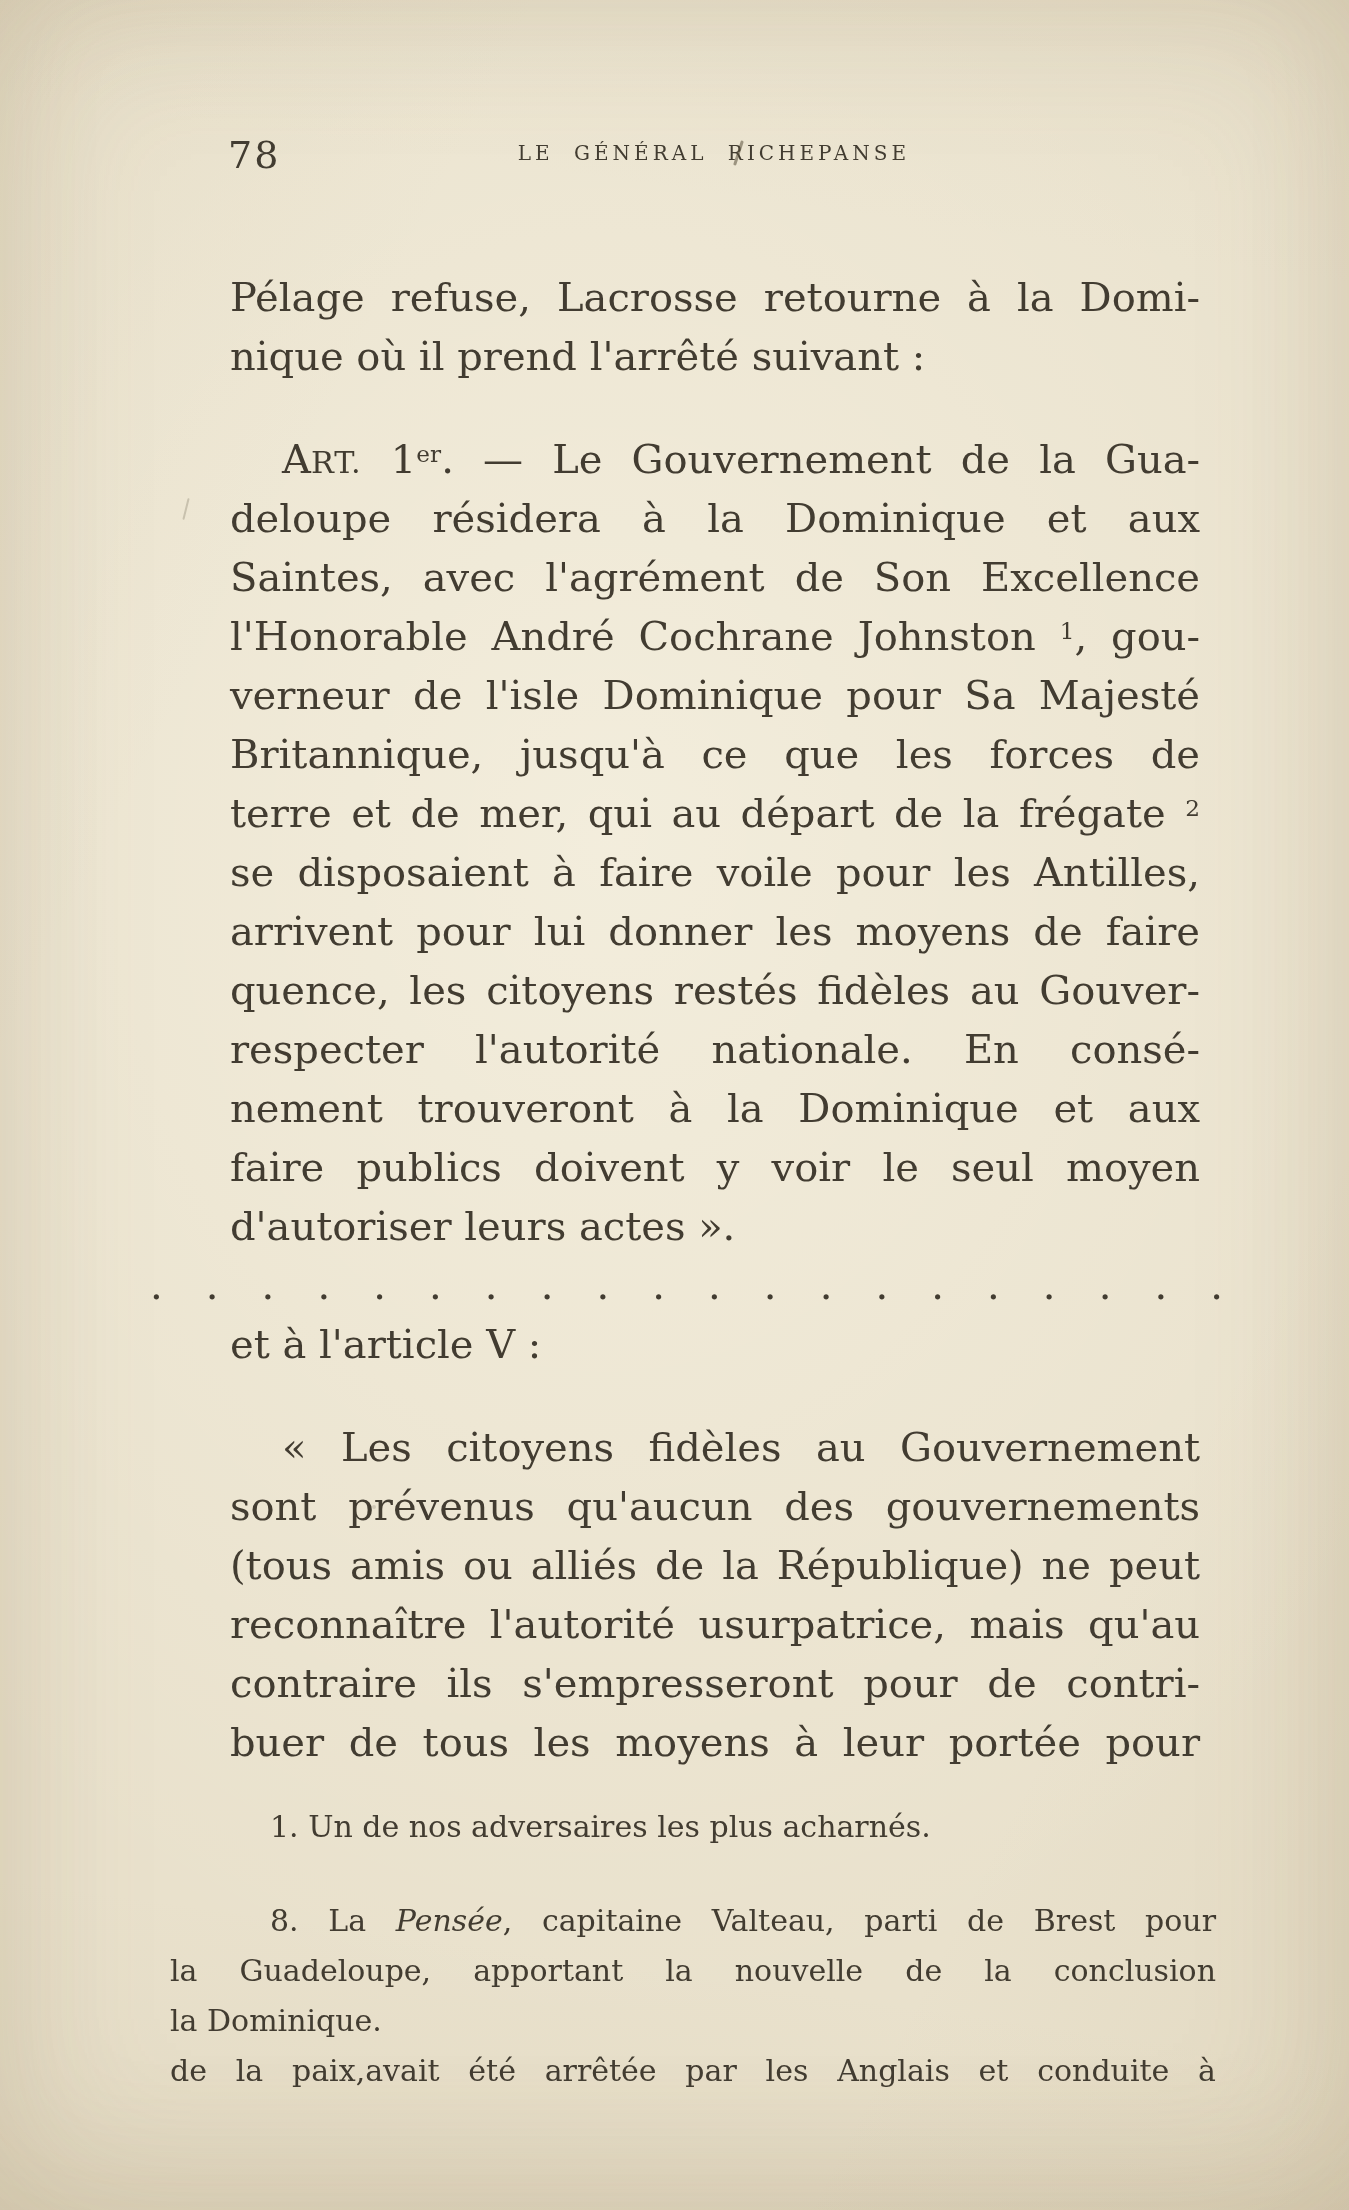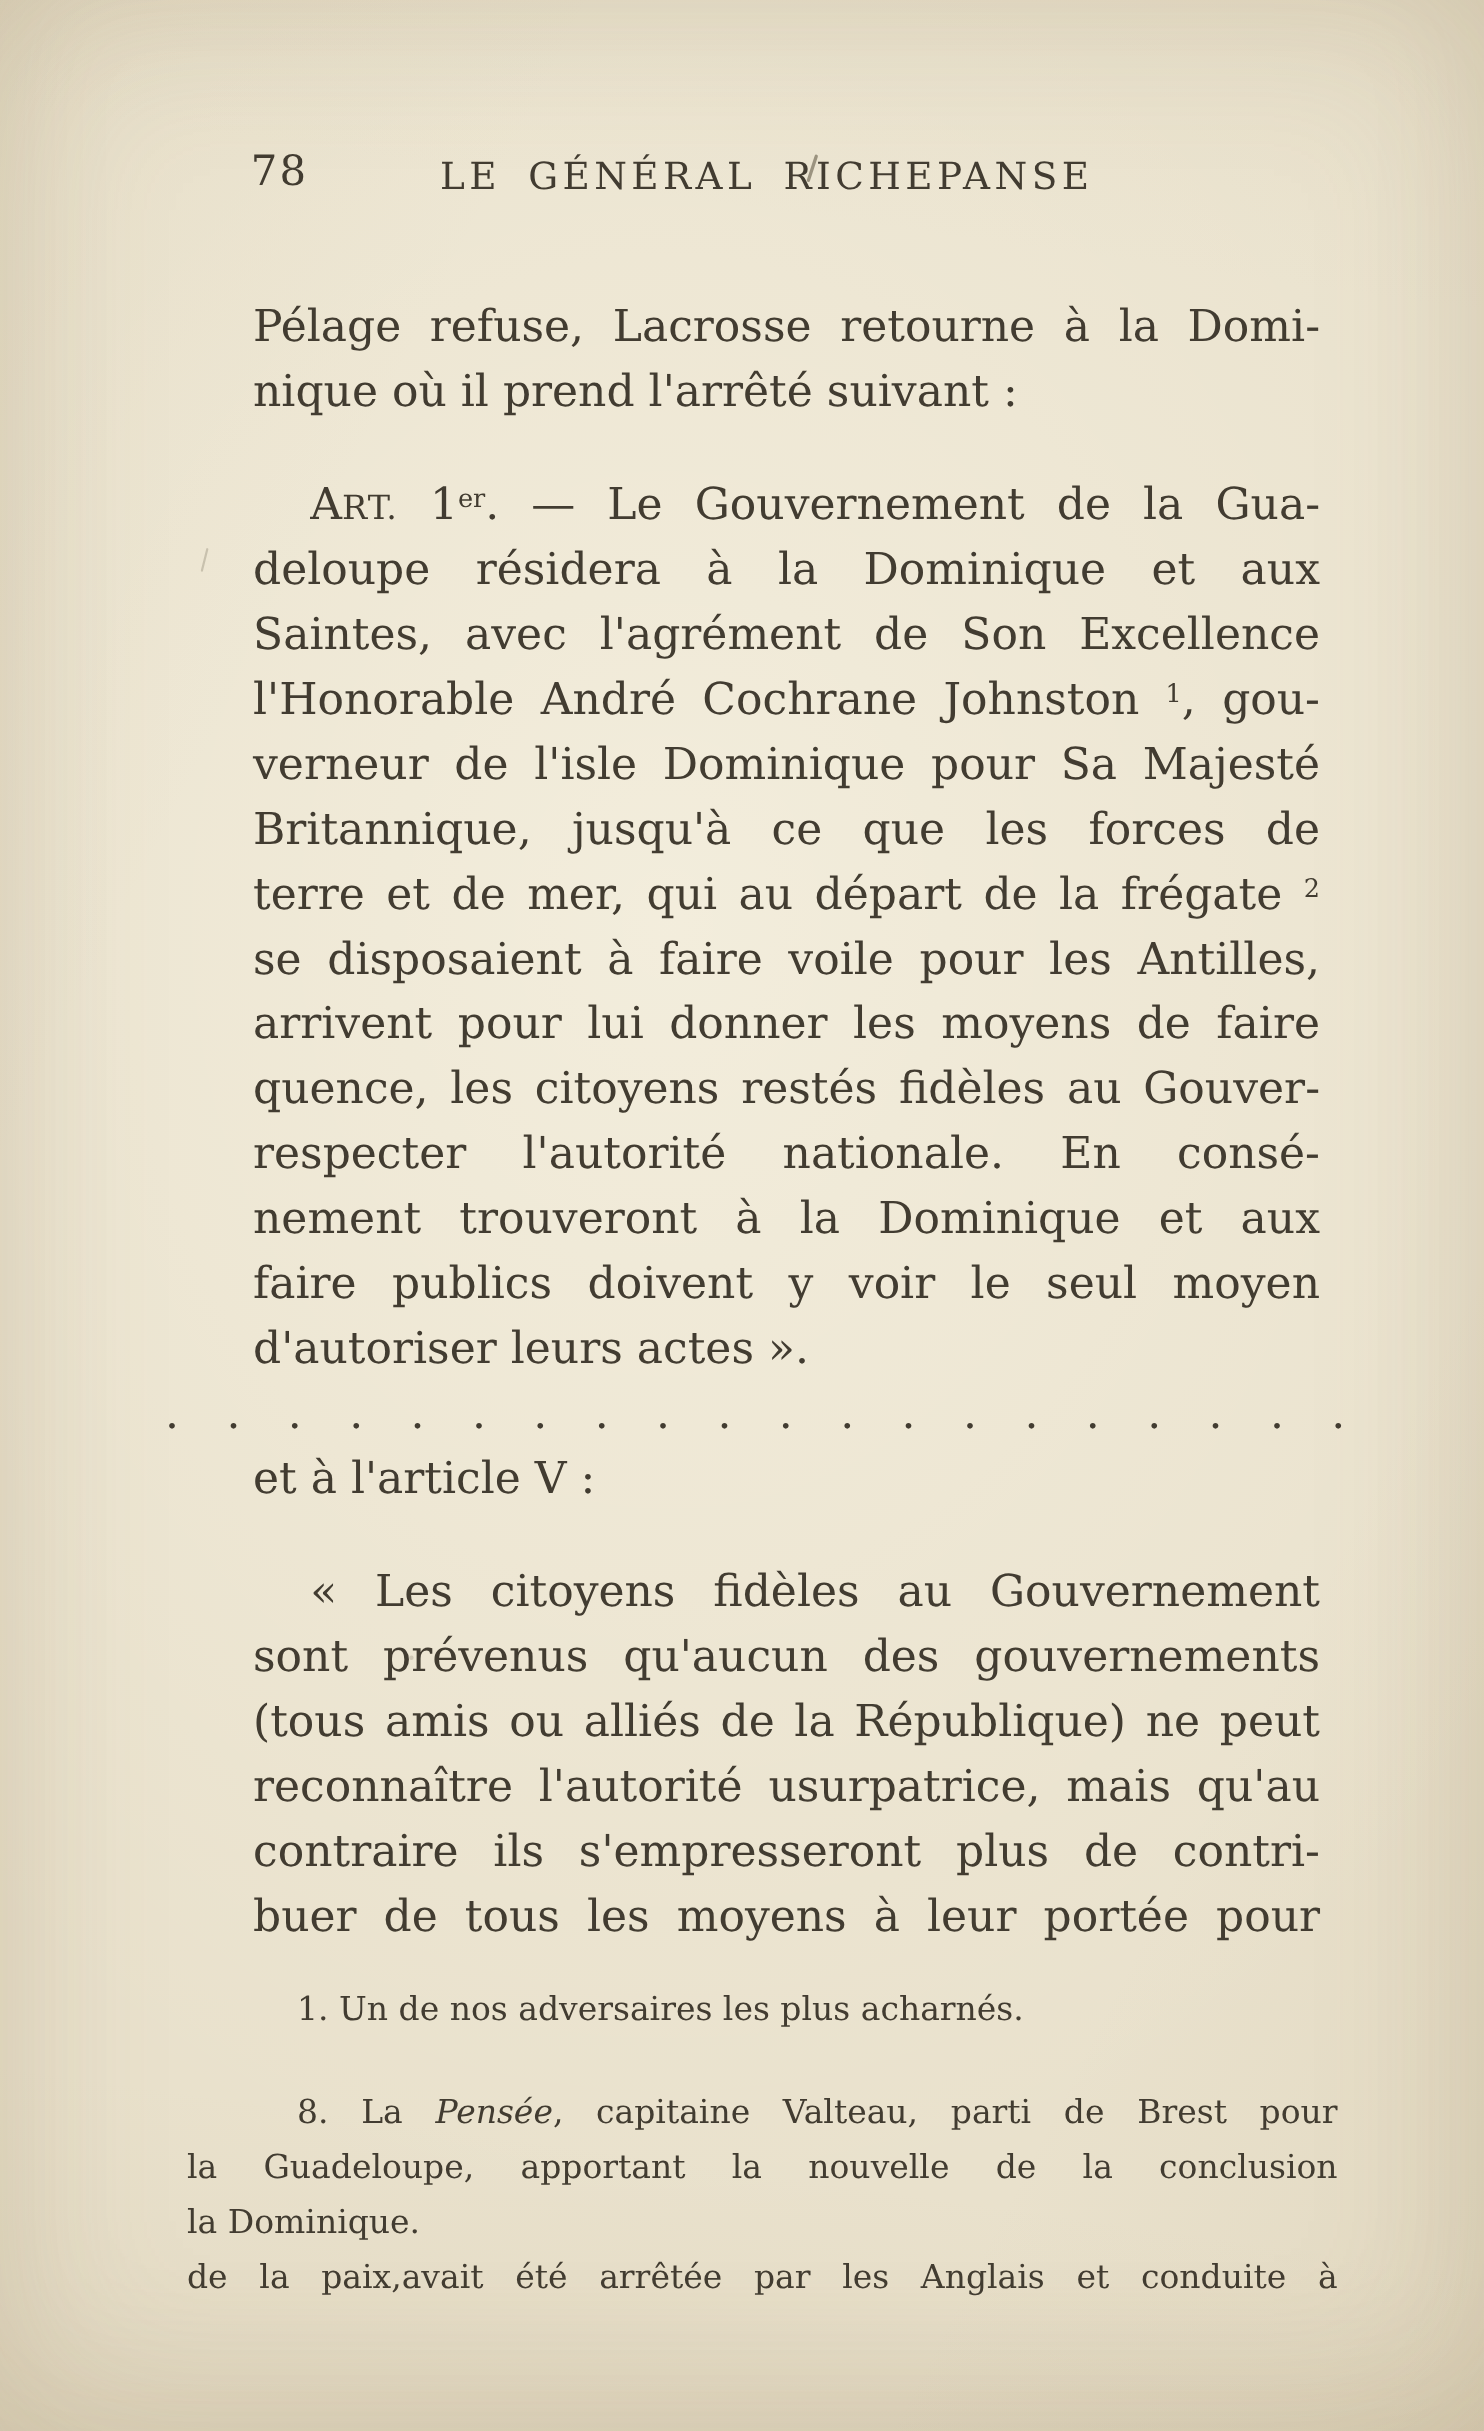--- a/index.html
+++ b/index.html
@@ -18,23 +18,23 @@
     box-shadow:inset 0 0 160px rgba(140,118,75,0.18), inset 0 -50px 120px rgba(140,118,75,0.08);
     color:var(--ink,#423c31);
     text-decoration:underline;
   }
   
   .pagenum{
     position:absolute;left:228px;top:133px;
     font-size:38px;letter-spacing:2px;
   }
   .runtitle{
-    position:absolute;left:400px;top:141px;width:474px;
-    font-size:34px;letter-spacing:4px;word-spacing:10px;
-    text-align:center;white-space:nowrap;
+    position:absolute;left:436px;top:141px;width:474px;
+    font-size:20px;letter-spacing:4px;word-spacing:10px;
+    text-align:right;white-space:nowrap;
   }
   
   .bodytext{
     position:absolute;left:230px;top:268px;width:970px;
     font-size:40px;line-height:59px;
   }
   .bline{height:59px;}
   .just{text-align:justify;text-align-last:justify;}
   .indent{text-indent:52px;margin-top:44px;}
   .dots{
@@ -82,21 +82,21 @@
       <div class="bline just"><span>respecter l'autorité nationale. En consé-</span></div>
       <div class="bline just"><span>nement trouveront à la Dominique et aux</span></div>
       <div class="bline just"><span>faire publics doivent y voir le seul moyen</span></div>
       <div class="bline"><span>d'autoriser leurs actes ».</span></div>
       <div class="bline just dots"><span>. . . . . . . . . . . . . . . . . . . .</span></div>
       <div class="bline"><span>et à l'article V :</span></div>
       <div class="bline just indent"><span>« Les citoyens fidèles au Gouvernement</span></div>
       <div class="bline just"><span>sont prévenus qu'aucun des gouvernements</span></div>
       <div class="bline just"><span>(tous amis ou alliés de la République) ne peut</span></div>
       <div class="bline just"><span>reconnaître l'autorité usurpatrice, mais qu'au</span></div>
-      <div class="bline just"><span>contraire ils s'empresseront plus de contri-</span></div>
+      <div class="bline just"><span>contraire ils s'empresseront pour de contri-</span></div>
       <div class="bline just"><span>buer de tous les moyens à leur portée pour</span></div>
     </div>
 
   <div class="footnotes">
       <div class="fline indent"><span>1. Un de nos adversaires les plus acharnés.</span></div>
       <div class="fline just indent"><span>8. La </span><span class="it">Pensée</span><span>, capitaine Valteau, parti de Brest pour</span></div>
       <div class="fline just"><span>la Guadeloupe, apportant la nouvelle de la conclusion</span></div>
       <div class="fline"><span>la Dominique.</span></div>
       <div class="fline just"><span>de la paix,avait été arrêtée par les Anglais et conduite à</span></div>
     </div>

